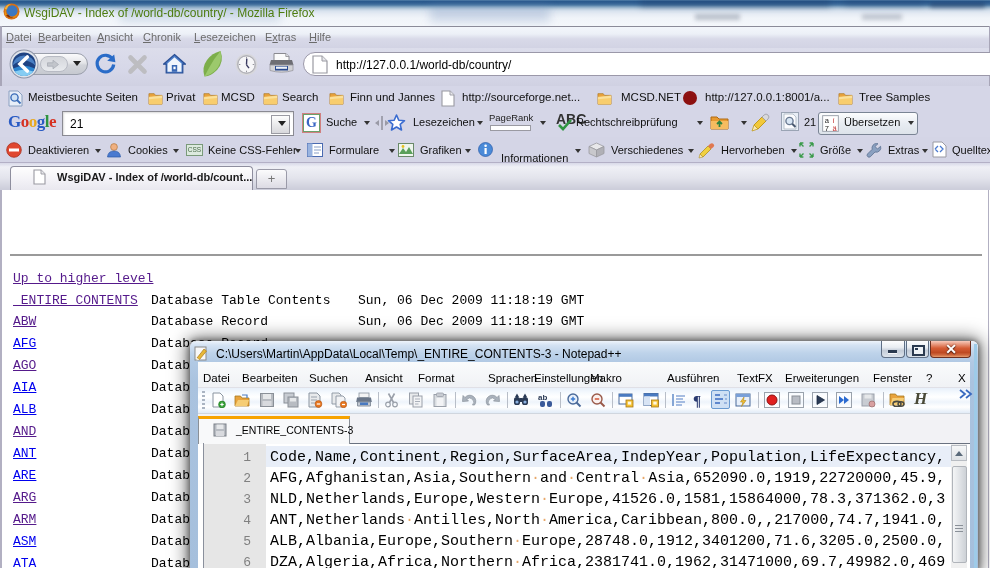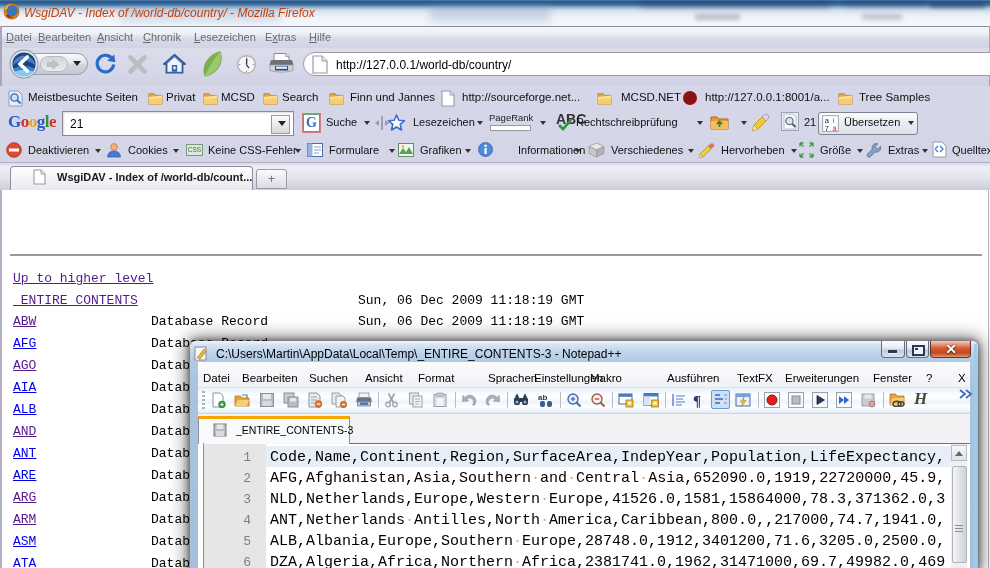--- a/index.html
+++ b/index.html
@@ -1,21 +1,21 @@
 <!DOCTYPE html>
 <html><head><meta charset="utf-8">
 <style>
 html,body{margin:0;padding:0;}
 body{width:990px;height:568px;overflow:hidden;font-family:"Liberation Sans",sans-serif;position:relative;background:#fff;}
 #stage{position:absolute;left:0;top:0;width:990px;height:568px;overflow:hidden;}
 .abs{position:absolute;}
 
 #titlebar{left:0;top:0;width:990px;height:26px;
 background:linear-gradient(180deg,#6590b5 0,#28588c 1px,#315f92 3px,#4a77a2 5px,#8aaac6 7px,#bccede 9px,#d8e2ee 11px,#e6ecf4 14px,#f0f4f9 18px,#f4f7fb 26px);}
-#titletxt{left:24px;top:6px;font-size:12px;color:#c2410c;font-style:italic;}
+#titletxt{left:24px;top:6px;font-size:12px;color:#4d7c0f;}
 
 #menubar{left:0;top:26px;width:990px;height:22px;background:linear-gradient(180deg,#f3f6fb 0,#ecf0f7 7px,#d8d9e8 12px,#d2d3e4 100%);border-top:1px solid #8b8b99;box-sizing:border-box;}
 #navbar{left:0;top:48px;width:990px;height:38px;background:linear-gradient(180deg,#dcddeb 0,#d6d7e8 60%,#d0d1e2 100%);}
 #bmbar{left:0;top:86px;width:990px;height:24px;background:#d5d6e7;}
 #gbar{left:0;top:110px;width:990px;height:27px;background:#d5d6e7;}
 #wdbar{left:0;top:137px;width:990px;height:26px;background:#d4d5e6;border-bottom:1px solid #b3b0c6;box-sizing:border-box;}
 #tabbar{left:0;top:163px;width:990px;height:27px;background:linear-gradient(180deg,#d8d9e8 0,#eff0f6 4px,#e3e4ec 15px,#cdcedb 26px);}
 #chromeL{left:0;top:26px;width:2px;height:164px;background:#a8a6b8;}
 #chromeR{left:989px;top:26px;width:1px;height:164px;background:#a8a6b8;}
 .mtxt{font-size:11px;color:#6b6b6b;}
@@ -293,21 +293,21 @@
     <path d="M1 11 L5 5 L8 9 L11 4 L15 11 Z" fill="#5aa05a"></path>
     <circle cx="5" cy="3.5" r="1.4" fill="#e8c020"></circle>
   </svg>
   <div class="abs gtxt" style="left:420px;top:144px;">Grafiken</div>
   <div class="abs caret" style="left:465px;top:149px;"></div>
   <svg class="abs" style="left:478px;top:142px;" width="15" height="15" viewBox="0 0 15 15">
     <circle cx="7.5" cy="7.5" r="7" fill="#4a8ad8" stroke="#2a5aa8" stroke-width="0.7"></circle>
     <rect x="6.5" y="6" width="2.2" height="6" fill="#fff"></rect>
     <circle cx="7.6" cy="3.8" r="1.3" fill="#fff"></circle>
   </svg>
-  <div class="abs gtxt" style="left:501px;top:144px;margin-left:17px;">Informationen</div>
+  <div class="abs gtxt" style="left:501px;top:152px;">Informationen</div>
   <div class="abs caret" style="left:575px;top:149px;"></div>
   <svg class="abs" style="left:588px;top:142px;" width="17" height="16" viewBox="0 0 17 16">
     <path d="M8.5 1 L16 4.5 L8.5 8 L1 4.5Z" fill="#e8e8ea" stroke="#9a9aa0" stroke-width="0.8"></path>
     <path d="M1 4.5 L8.5 8 V15 L1 11.5Z" fill="#c8c8cc" stroke="#9a9aa0" stroke-width="0.8"></path>
     <path d="M16 4.5 L8.5 8 V15 L16 11.5Z" fill="#b0b0b6" stroke="#9a9aa0" stroke-width="0.8"></path>
   </svg>
   <div class="abs gtxt" style="left:611px;top:144px;">Verschiedenes</div>
   <div class="abs caret" style="left:688px;top:149px;"></div>
   <svg class="abs" style="left:698px;top:142px;" width="17" height="17" viewBox="0 0 17 17">
     <path d="M2 12 L10 4 L13 7 L5 15 Z" fill="#f0d040" stroke="#b09020" stroke-width="0.8"></path>
@@ -345,20 +345,21 @@
     <path d="M8 1 v4 h4" fill="#e8e8ec" stroke="#9a9aa2" stroke-width="0.9"></path>
   </svg>
   <div class="abs" style="left:57px;top:171px;font-size:11px;font-weight:bold;color:#1a1a1a;">WsgiDAV - Index of /world-db/count...</div>
 
   <div class="abs" id="content"></div>
   <div class="abs" style="left:988px;top:190px;width:1px;height:378px;background:#b2b0c2;"></div>
   <div class="abs" id="hrule"></div>
 
   <div class="abs mono" style="left:13px;top:271px;"><span class="lv">Up to higher level</span></div>
   <div class="abs mono" style="left:13px;top:292.5px;"><span class="lv">_ENTIRE_CONTENTS</span></div>
+  <div class="abs mono" style="left:151px;top:292.5px;">Database Table Contents</div>
   <div class="abs mono" style="left:358px;top:292.5px;">Sun, 06 Dec 2009 11:18:19 GMT</div>
   <div class="abs mono" style="left:13px;top:314px;"><span class="lv">ABW</span></div>
   <div class="abs mono" style="left:151px;top:314px;">Database Record</div>
   <div class="abs mono" style="left:358px;top:314px;">Sun, 06 Dec 2009 11:18:19 GMT</div>
   <div class="abs mono" style="left:13px;top:336px;"><span class="lb">AFG</span></div>
   <div class="abs mono" style="left:151px;top:336px;">Database Record</div>
   <div class="abs mono" style="left:13px;top:358px;"><span class="lv">AGO</span></div>
   <div class="abs mono" style="left:151px;top:358px;">Database Record</div>
   <div class="abs mono" style="left:13px;top:380px;"><span class="lb">AIA</span></div>
   <div class="abs mono" style="left:151px;top:380px;">Database Record</div>

